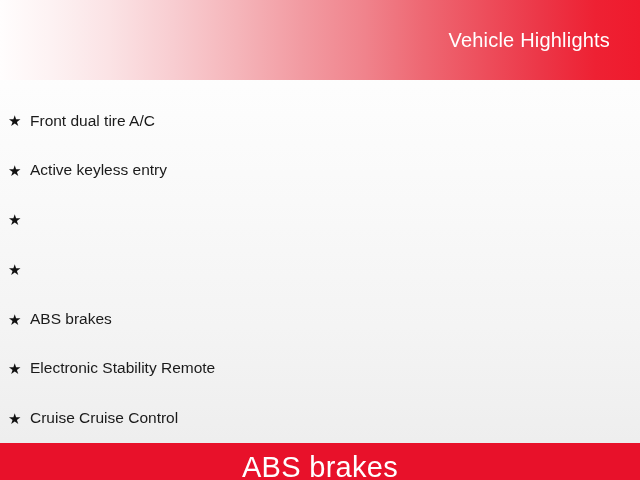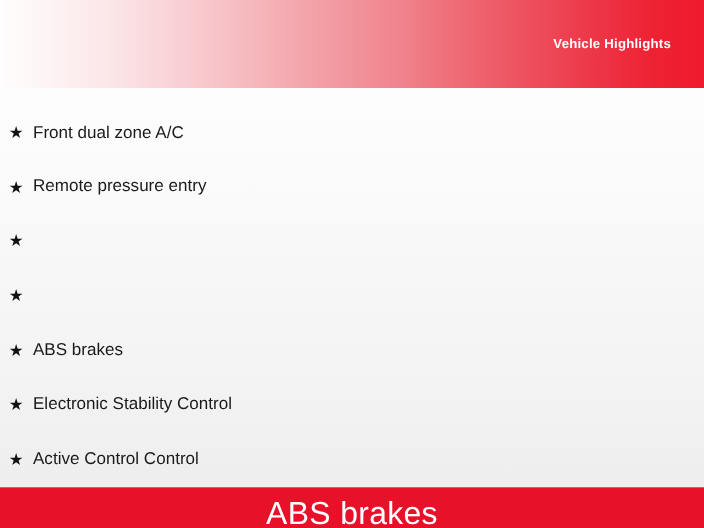--- a/index.html
+++ b/index.html
@@ -42,22 +42,22 @@
         #ee2133 93%,
         #ef1a2d 100%);
     display: flex;
     align-items: center;
     justify-content: flex-end;
     box-sizing: border-box;
     padding-right: 30px;
   }
   .header-title {
     color: #ffffff;
-    font-size: 12px;
-    font-weight: bold;
+    font-size: 20px;
+    font-weight: normal;
     letter-spacing: 0.2px;
     white-space: nowrap;
   }
 
   
   .features {
     flex: 1 1 auto;
     position: relative;
     box-sizing: border-box;
     padding: 16px 0 0 0;
@@ -109,49 +109,49 @@
 <div class="slide">
 
   <div class="header">
     <div class="header-title">Vehicle Highlights</div>
   </div>
 
   <ul class="features">
 
     <li class="feature-item">
       <span class="bullet-star">★</span>
-      <span class="feature-label">Front dual zone A/C</span>
+      <span class="feature-label">Front dual tire A/C</span>
     </li>
 
     <li class="feature-item">
       <span class="bullet-star">★</span>
-      <span class="feature-label">Remote pressure entry</span>
+      <span class="feature-label">Active keyless entry</span>
     </li>
 
     <li class="feature-item">
       <span class="bullet-star">★</span>
     </li>
 
     <li class="feature-item">
       <span class="bullet-star">★</span>
     </li>
 
     <li class="feature-item">
       <span class="bullet-star">★</span>
       <span class="feature-label">ABS brakes</span>
     </li>
 
     <li class="feature-item">
       <span class="bullet-star">★</span>
-      <span class="feature-label">Electronic Stability Control</span>
+      <span class="feature-label">Electronic Stability Remote</span>
     </li>
 
     <li class="feature-item">
       <span class="bullet-star">★</span>
-      <span class="feature-label">Active Control Control</span>
+      <span class="feature-label">Cruise Cruise Control</span>
     </li>
 
   </ul>
 
   <div class="footer">
     <div class="footer-title">ABS brakes</div>
   </div>
 
 </div>
 

